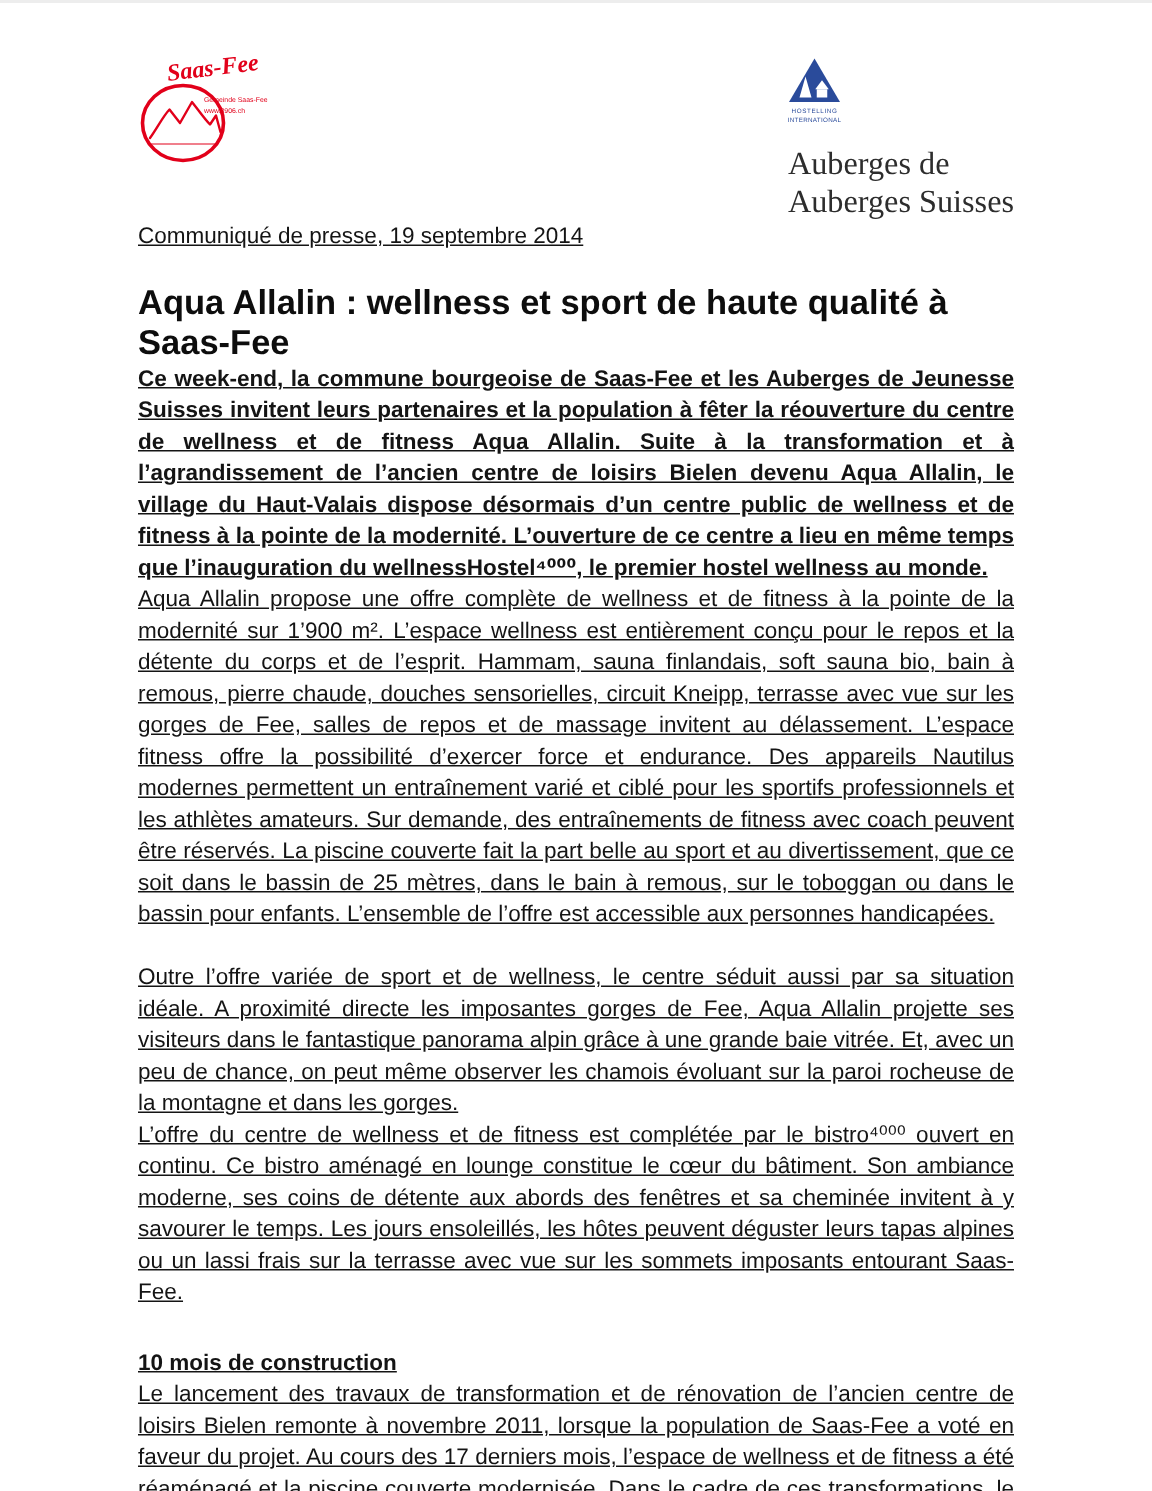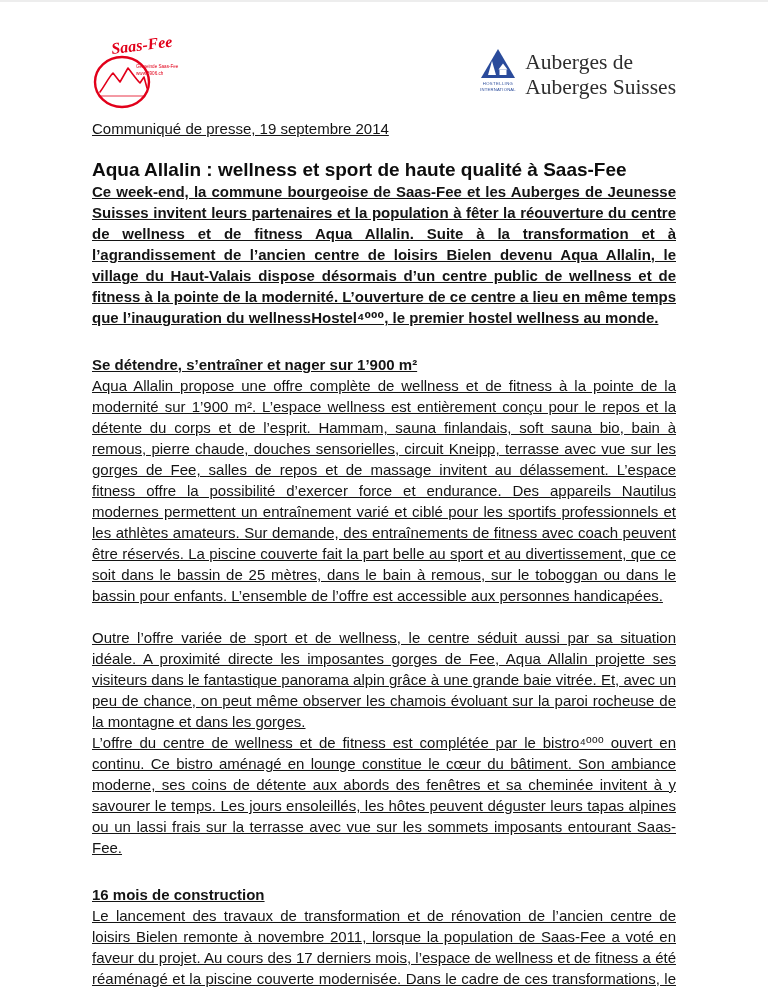--- a/index.html
+++ b/index.html
@@ -4,27 +4,27 @@
 <style>
   html, body { margin:0; padding:0; background:#ffffff; }
   .page {
     width:768px; min-height:994px; margin:0 auto; box-sizing:border-box;
     background:#ffffff; padding:36px 92px 40px 92px;
     font-family:"Liberation Sans","DejaVu Sans",sans-serif; color:#141414;
     border-top:2px solid #ededed; border-bottom:3px solid #d9d9d9;
   }
   .masthead { display:flex; justify-content:space-between; align-items:flex-start; min-height:80px; }
   .saasfee-logo { width:90px; height:80px; }
-  .hostel-logo { display:flex; gap:9px; margin-top:10px; align-items:flex-start; }
+  .hostel-logo { display:flex; gap:9px; margin-top:0; align-items:flex-start;flex-direction:column; }
   .hostel-name {
     font-family:"Liberation Serif","DejaVu Serif",serif;
     font-size:21.5px; line-height:25px; color:#2d2d2d; margin-top:2px;
   }
   .dateline { font-size:13px; text-decoration:underline; margin:24px 0 0 0; }
-  h1 { font-size:19px; margin:20px 0 0 0; color:#0d0d0d; }
+  h1 { font-size:23px; margin:20px 0 0 0; color:#0d0d0d; }
   .body-text p, .body-text h2 { font-size:15px; line-height:21px;text-decoration:underline; }
   .body-text p { margin:0; text-align:justify; }
   .lead { font-weight:bold; margin-top:20px; margin-bottom:6px; }
   h2 { margin:26px 0 0 0; font-weight:bold; }
   .gap-para { margin-top:21px !important; }
 </style>
 </head>
 <body>
 
 <div class="page">
@@ -61,29 +61,28 @@
 
   <main class="body-text">
 
     <p class="dateline">Communiqué de presse, 19 septembre 2014</p>
 
     <h1>Aqua Allalin : wellness et sport de haute qualité à Saas-Fee</h1>
 
     <p class="lead">Ce week-end, la commune bourgeoise de Saas-Fee et les Auberges de Jeunesse Suisses invitent leurs partenaires et la population à fêter la réouverture du centre de wellness et de fitness Aqua Allalin. Suite à la transformation et à l’agrandissement de l’ancien centre de loisirs Bielen devenu Aqua Allalin, le village du Haut-Valais dispose désormais d’un centre public de wellness et de fitness à la pointe de la modernité. L’ouverture de ce centre a lieu en même temps que l’inauguration du wellnessHostel⁴⁰⁰⁰, le premier hostel wellness au monde.</p>
 
     <section>
-      <h2>Se détendre, s’entraîner et nager sur 1’900 m²</h2>
       <p>Aqua Allalin propose une offre complète de wellness et de fitness à la pointe de la modernité sur 1’900 m². L’espace wellness est entièrement conçu pour le repos et la détente du corps et de l’esprit. Hammam, sauna finlandais, soft sauna bio, bain à remous, pierre chaude, douches sensorielles, circuit Kneipp, terrasse avec vue sur les gorges de Fee, salles de repos et de massage invitent au délassement. L’espace fitness offre la possibilité d’exercer force et endurance. Des appareils Nautilus modernes permettent un entraînement varié et ciblé pour les sportifs professionnels et les athlètes amateurs. Sur demande, des entraînements de fitness avec coach peuvent être réservés. La piscine couverte fait la part belle au sport et au divertissement, que ce soit dans le bassin de 25 mètres, dans le bain à remous, sur le toboggan ou dans le bassin pour enfants. L’ensemble de l’offre est accessible aux personnes handicapées.</p>
       <p class="gap-para">Outre l’offre variée de sport et de wellness, le centre séduit aussi par sa situation idéale. A proximité directe les imposantes gorges de Fee, Aqua Allalin projette ses visiteurs dans le fantastique panorama alpin grâce à une grande baie vitrée. Et, avec un peu de chance, on peut même observer les chamois évoluant sur la paroi rocheuse de la montagne et dans les gorges.</p>
     </section>
 
     <section>
       <p>L’offre du centre de wellness et de fitness est complétée par le bistro⁴⁰⁰⁰ ouvert en continu. Ce bistro aménagé en lounge constitue le cœur du bâtiment. Son ambiance moderne, ses coins de détente aux abords des fenêtres et sa cheminée invitent à y savourer le temps. Les jours ensoleillés, les hôtes peuvent déguster leurs tapas alpines ou un lassi frais sur la terrasse avec vue sur les sommets imposants entourant Saas-Fee.</p>
     </section>
 
     <section>
-      <h2>16 mois de construction</h2>
+      <h2>10 mois de construction</h2>
       <p>Le lancement des travaux de transformation et de rénovation de l’ancien centre de loisirs Bielen remonte à novembre 2011, lorsque la population de Saas-Fee a voté en faveur du projet. Au cours des 17 derniers mois, l’espace de wellness et de fitness a été réaménagé et la piscine couverte modernisée. Dans le cadre de ces transformations, le centre a également été rebaptisé : le nouvel établissement porte désormais le nom d’Aqua Allalin. En tant que maître d’ouvrage, la commune bourgeoise de Saas-Fee se réjouit particulièrement de fêter ce week-end la réouverture de l’exploitation. Roger Kalbermatten, président de la commune de Saas-Fee, est enthousiaste : « A</p>
     </section>
 
   </main>
 
 </div>
 
 </body></html>

